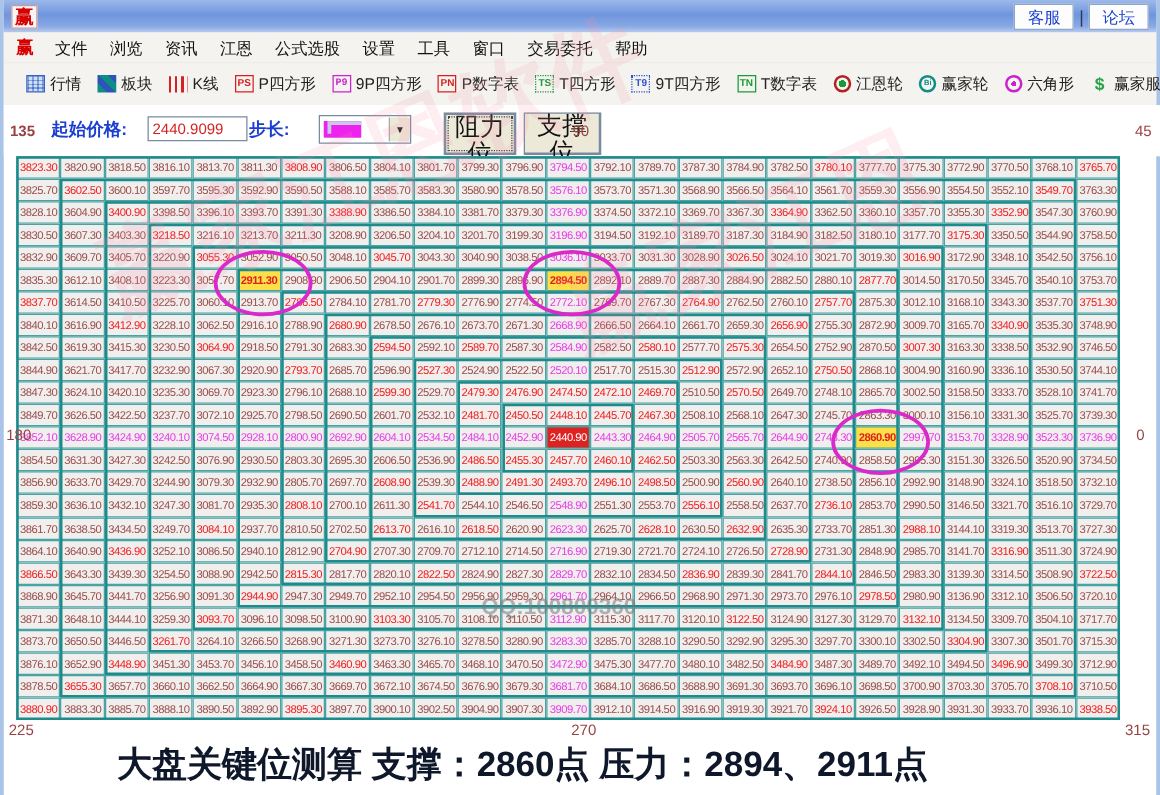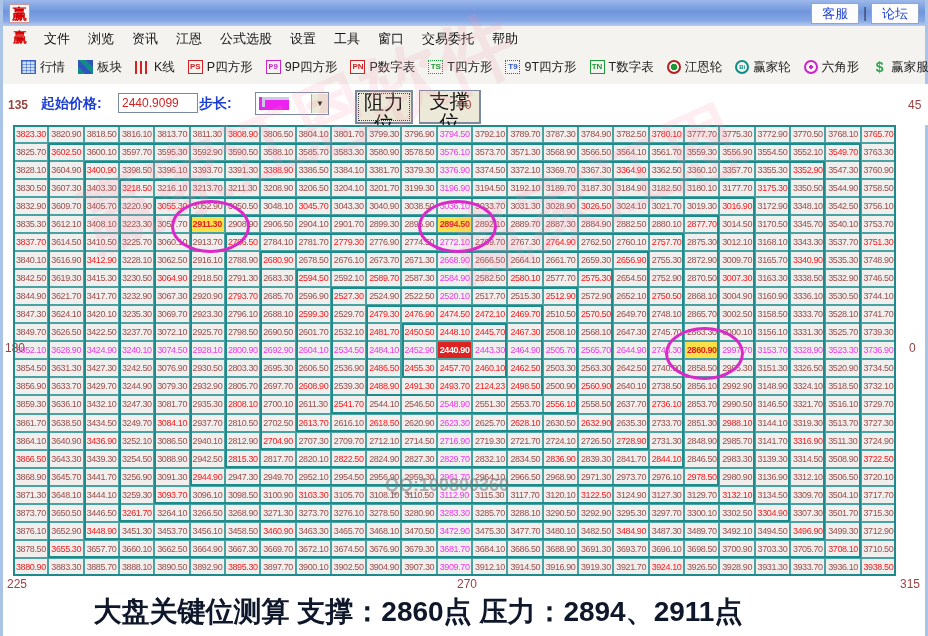--- a/index.html
+++ b/index.html
@@ -82,21 +82,21 @@
 
   
   .grid{position:absolute;left:10px;top:125px;display:grid;
      grid-template-columns:repeat(25,35.32px);grid-auto-rows:18.04px;z-index:1;}
   .cell{box-sizing:border-box;border:1px solid #4aa3a3;background:#f1eeee;
      font-size:9px;letter-spacing:-0.4px;line-height:17px;padding-left:2px;
      color:#9a4e4a;white-space:nowrap;overflow:hidden;}
   .cell.red{color:#f22020;}
   .cell.mag{color:#e93ce9;}
   .cell.yellow{background:#fde047;color:#e02020;font-weight:bold;}
-  .cell.center{background:#dd2222;color:#fff;font-weight:bold;}
+  .cell.center{background:#dd2222;color:#fff;font-weight:normal;}
   .ring{position:absolute;border:2px solid #1d8b8b;box-sizing:border-box;pointer-events:none;z-index:2;}
 
   
   .circle{position:absolute;border:3px solid #d929c9;border-radius:50%;z-index:5;pointer-events:none;}
   .circ-1{left:168px;top:200px;width:73px;height:47px;}
   .circ-2{left:415px;top:200px;width:73px;height:47px;}
   .circ-3{left:662px;top:327px;width:73px;height:47px;}
   .wm-pink{position:absolute;left:60px;top:180px;width:820px;font-size:78px;font-weight:bold;
      color:rgba(248,140,170,0.16);transform:rotate(-24deg);transform-origin:left top;
      z-index:3;pointer-events:none;white-space:nowrap;}
@@ -569,21 +569,21 @@
       <div class="cell ">3244.90</div>
       <div class="cell ">3079.30</div>
       <div class="cell ">2932.90</div>
       <div class="cell ">2805.70</div>
       <div class="cell ">2697.70</div>
       <div class="cell red">2608.90</div>
       <div class="cell ">2539.30</div>
       <div class="cell red">2488.90</div>
       <div class="cell red">2491.30</div>
       <div class="cell red">2493.70</div>
-      <div class="cell red">2124.23</div>
+      <div class="cell red">2496.10</div>
       <div class="cell red">2498.50</div>
       <div class="cell ">2500.90</div>
       <div class="cell red">2560.90</div>
       <div class="cell ">2640.10</div>
       <div class="cell ">2738.50</div>
       <div class="cell ">2856.10</div>
       <div class="cell ">2992.90</div>
       <div class="cell ">3148.90</div>
       <div class="cell ">3324.10</div>
       <div class="cell ">3518.50</div>

